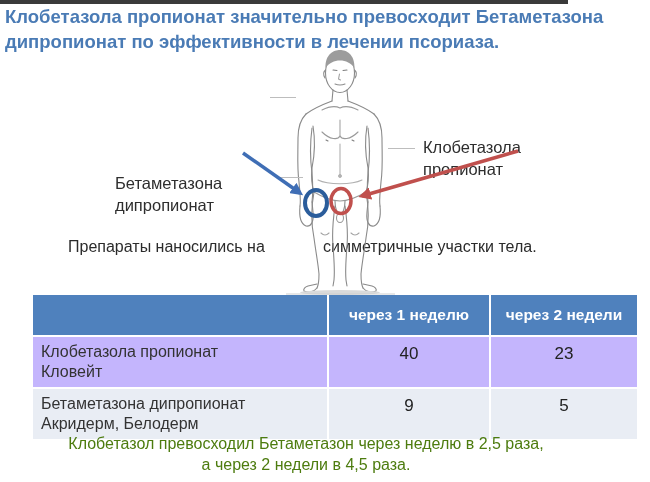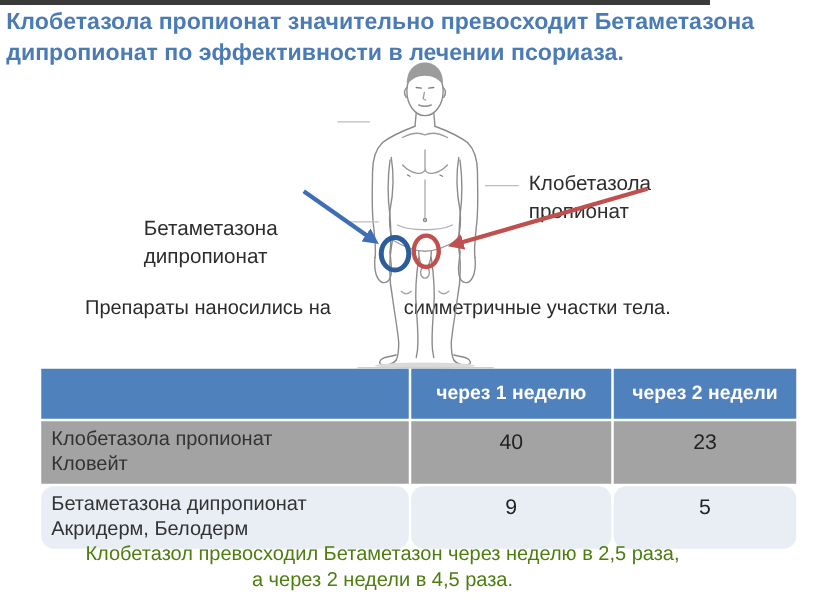--- a/index.html
+++ b/index.html
@@ -27,22 +27,22 @@
   .results-table{
     position:absolute;left:33px;top:295px;z-index:4;
     display:grid;grid-template-columns:294px 160px 146px;grid-auto-rows:auto;
     column-gap:2px;row-gap:2px;
   }
   .th{
     background:#4f81bd;color:#ffffff;font-weight:bold;font-size:15.5px;
     height:40px;display:flex;align-items:center;justify-content:center;
   }
   .cell{box-sizing:border-box;height:50px;}
-  .band-dark{background:#a3a3a3;}
-  .band-light{background:#e9edf4;border-radius:10px;}
+  .band-dark{background:#c4b5fd;}
+  .band-light{background:#e9edf4;}
   .drug-cell{padding:5px 8px 0 8px;font-size:16px;line-height:20px;color:#333333;}
   .val-cell{text-align:center;padding-top:7px;font-size:17px;color:#222222;}
   .footer{
     position:absolute;left:0;top:433px;width:612px;text-align:center;
     font-size:16px;line-height:21px;color:#4d7c0f;z-index:4;
   }
 </style>
 </head>
 <body>
 

